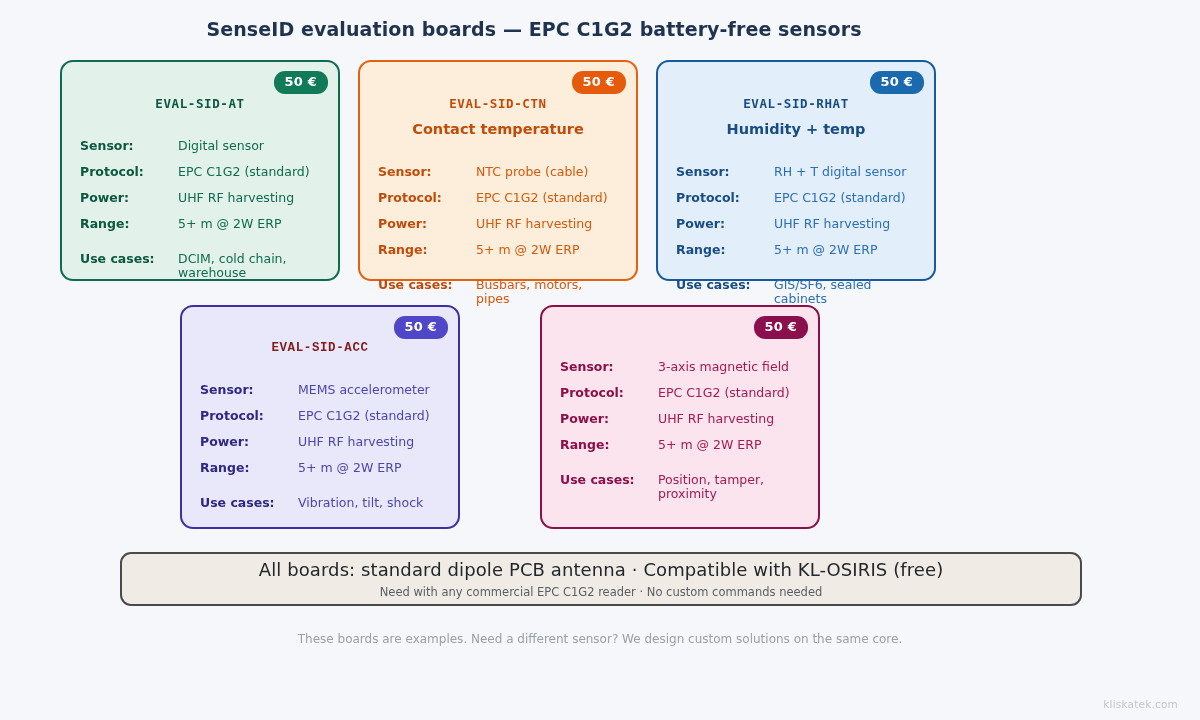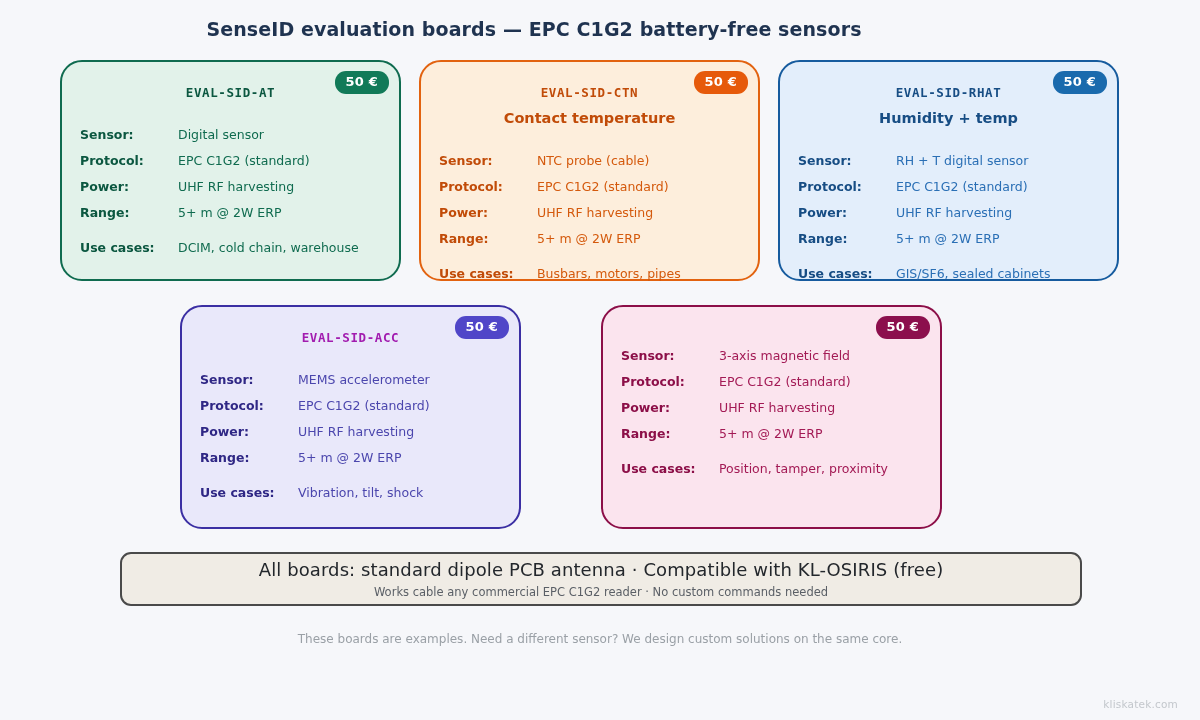--- a/index.html
+++ b/index.html
@@ -39,25 +39,25 @@
     gap: 18px;
   }
   .row-bottom {
     left: 180px;
     top: 305px;
     gap: 80px;
   }
 
   .card {
     position: relative;
-    width: 341px;
-    border-radius: 22px;
+    width: 280px;
+    border-radius: 13px;
     border-width: 2px;
     border-style: solid;
-    padding: 14px 18px 20px 18px;
+    padding: 25px 18px 20px 18px;
   }
   .row-top .card { height: 221px; }
   .row-bottom .card { height: 224px; }
 
   .card-code {
     text-align: center;
     font-family: "DejaVu Sans Mono", monospace;
     font-size: 12.5px;
     font-weight: bold;
     letter-spacing: 0.6px;
@@ -244,21 +244,21 @@
     </tbody>
       </table>
   </div>
 
 </div>
 
 <div class="row row-bottom">
 
   <div class="card" id="card3" style="background: rgb(233, 232, 250); border-color: rgb(59, 47, 163); color: rgb(75, 70, 173);">
     <div class="price-badge" style="background: rgb(80, 70, 200);">50 €</div>
-    <div class="card-code" style="color: #a21caf;">EVAL-SID-ACC</div>
+    <div class="card-code" style="color: #7f1d1d; font-family: Liberation Mono, monospace;">EVAL-SID-ACC</div>
     <table class="spec-table">
       <tbody>
           <tr>
         <td class="spec-label" style="color: rgb(47, 39, 133);">Sensor:</td>
         <td class="spec-value" style="color: rgb(75, 70, 173);">MEMS accelerometer</td>
       </tr>
       <tr>
         <td class="spec-label" style="color: rgb(47, 39, 133);">Protocol:</td>
         <td class="spec-value" style="color: rgb(75, 70, 173);">EPC C1G2 (standard)</td>
       </tr>
@@ -303,18 +303,18 @@
         <td class="spec-value" style="color: rgb(163, 26, 85);">Position, tamper, proximity</td>
       </tr>
     </tbody>
       </table>
   </div>
 
 </div>
 
 <div class="banner">
   <div class="banner-main">All boards: standard dipole PCB antenna · Compatible with KL-OSIRIS (free)</div>
-  <div class="banner-sub">Works cable any commercial EPC C1G2 reader · No custom commands needed</div>
+  <div class="banner-sub">Need with any commercial EPC C1G2 reader · No custom commands needed</div>
 </div>
 
 <div class="note">These boards are examples. Need a different sensor? We design custom solutions on the same core.</div>
 
 <div class="watermark">kliskatek.com</div>
 
 </body></html>

